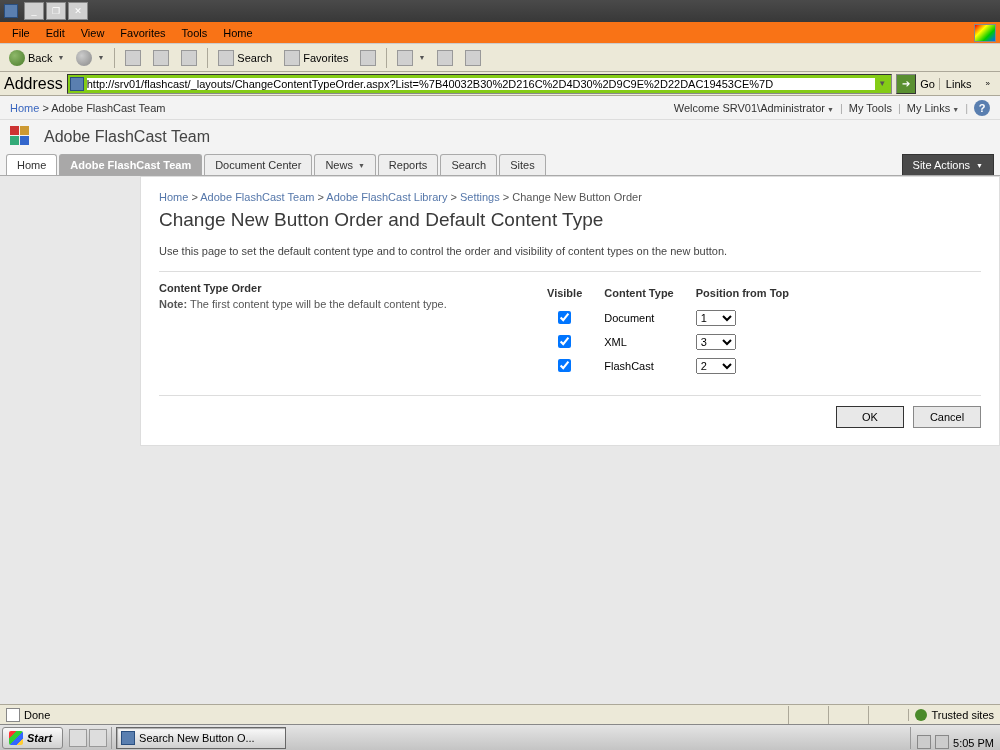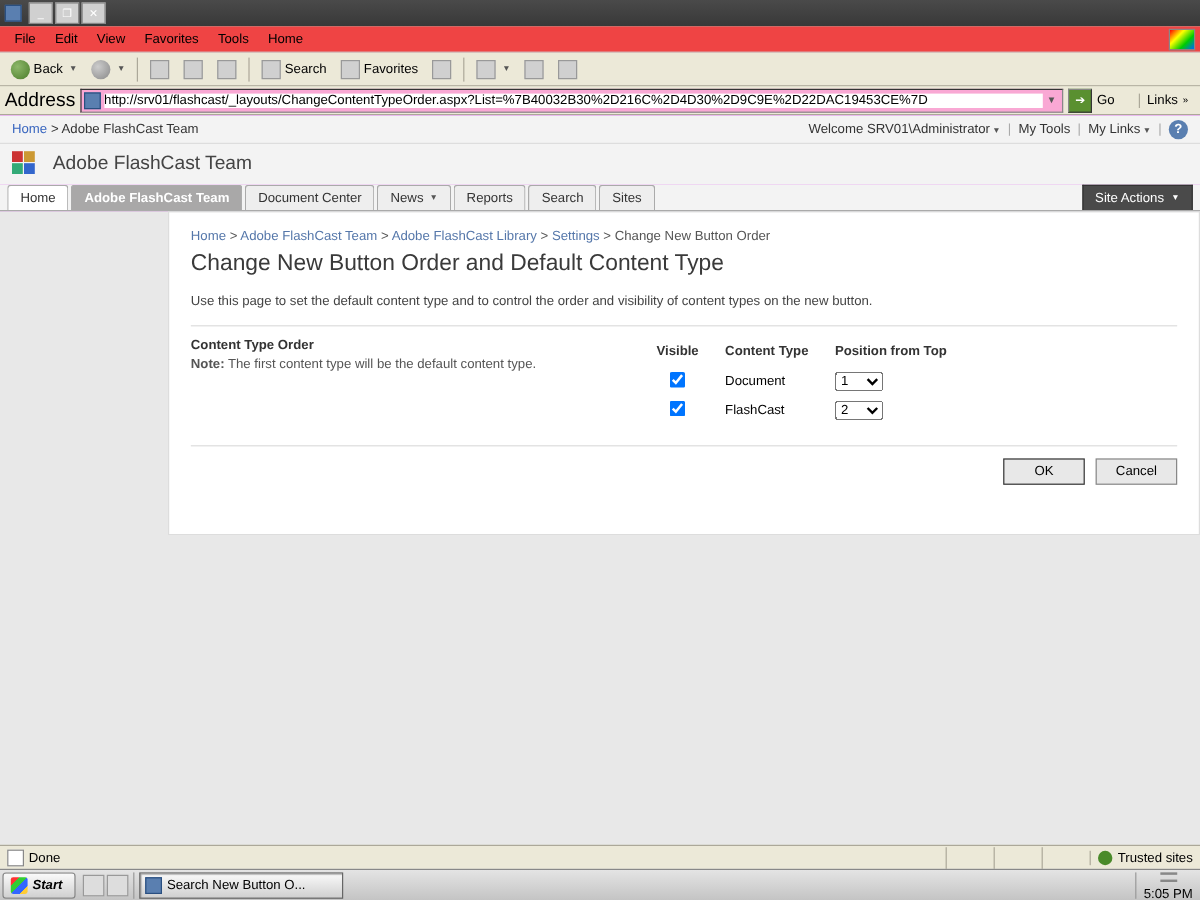--- a/index.html
+++ b/index.html
@@ -6,43 +6,43 @@
 body { font-family: Tahoma, Arial, sans-serif; font-size: 11px; background: #ece9d8; color: #000; width: 1000px; height: 750px; overflow: hidden; position: relative; }
 
 
 .titlebar { background: linear-gradient(#4a4a4a,#383838); height: 22px; display: flex; align-items: center; color: #fff; padding-left: 4px; }
 .titlebar .icon { width: 14px; height: 14px; background: #5a7fb0; border: 1px solid #2a4f80; margin-right: 4px; }
 .titlebar .title { flex: 1; font-size: 11px; }
 .titlebar .win-btns { display: flex; }
 .titlebar .win-btn { width: 20px; height: 18px; margin-left: 2px; background: #d0d0d0; border: 1px solid #888; display:flex; align-items:center; justify-content:center; font-size:9px; font-family: Marlett, Arial; }
 
 
-.menubar { background: #ef4444; height: 22px; display: flex; align-items: center; padding: 0 4px; border-bottom: 1px solid #ccc; }
+.menubar { background: #f97316; height: 22px; display: flex; align-items: center; padding: 0 4px; border-bottom: 1px solid #ccc; }
 .menubar .item { padding: 2px 8px; }
 .menubar .logo { width: 22px; height: 18px; margin-left:auto; background: linear-gradient(135deg,#f00,#ff0,#0c0,#06f); border:1px solid #888;}
 
 
 .toolbar { background: #ece9d8; height: 28px; display: flex; align-items: center; padding: 0 4px; border-bottom: 1px solid #aca899; gap:2px;}
 .tbtn { display:flex; align-items:center; padding:2px 4px; border:1px solid transparent; border-radius:3px; gap:3px;}
 .tbtn .ico{width:16px;height:16px;display:inline-block;}
 .ico-back{background:radial-gradient(circle at 35% 35%, #8eb86a, #4a7c2a);border-radius:50%;}
 .ico-fwd{background:radial-gradient(circle at 35% 35%, #ccc,#888);border-radius:50%;}
 .ico-plain{background:#d0d0d0;border:1px solid #999;}
 .sep{width:1px;height:20px;background:#aca899;margin:0 3px;}
 .drop{font-size:7px;margin-left:2px;color:#555;}
 
 
 .addrbar { background:#ece9d8; height:24px; display:flex; align-items:center; padding:0 4px; border-bottom:1px solid #aca899; gap:4px;}
 .addrbar label{font-size:16px;}
-.addrbar .urlbox{flex:1; display:flex; align-items:center; background:#f9a8d4; border:1px inset #888; height:20px; padding:0 2px;}
+.addrbar .urlbox{flex:1; display:flex; align-items:center; background:#84cc16; border:1px inset #888; height:20px; padding:0 2px;}
 .addrbar .urlbox .favicon{width:14px;height:14px;background:#5a7fb0;border:1px solid #2a4f80;margin-right:3px;}
 .addrbar .urlbox input{flex:1;border:none;outline:none;font-size:11px;}
 .addrbar .urlbox .dd{font-size:8px;color:#555;padding:0 3px;}
 .addrbar .go{width:20px;height:20px;background:#5a9030;border:1px outset #888;display:flex;align-items:center;justify-content:center;color:#fff;font-size:10px;}
-.addrbar .links{padding:0 6px;border-left:1px solid #aca899;display:flex;align-items:center;gap:2px;margin-left:16px;}
+.addrbar .links{padding:0 6px;border-left:1px solid #aca899;display:flex;align-items:center;gap:12px;}
 
 
 .content { background:#d946ef; height: 632px; position:relative; overflow:hidden;}
 
 
 .sp-top { display:flex; align-items:center; background:#f3f3f3; height:24px; padding:0 10px; font-size:11px; color:#333; border-bottom:1px solid #ddd;}
 .sp-top .left a{color:#3966bf;text-decoration:none;}
 .sp-top .right{margin-left:auto; display:flex; align-items:center; gap:6px;}
 .sp-top .right a{color:#333;text-decoration:none;}
 .sp-top .help{width:16px;height:16px;border-radius:50%;background:#5a7fb0;color:#fff;display:flex;align-items:center;justify-content:center;font-weight:bold;}
@@ -91,21 +91,21 @@
 .statusbar .page-ico{width:14px;height:14px;border:1px solid #888;background:#fff;margin-right:4px;}
 
 
 .taskbar{position:absolute;left:0;right:0;bottom:0;height:26px;background:linear-gradient(#e4e4e4,#c4c4c4);border-top:1px solid #888;display:flex;align-items:center;}
 .start{height:22px;margin:0 2px;padding:0 10px 0 6px;background:linear-gradient(#fafafa,#d0d0d0);border:1px solid #888;border-radius:3px;display:flex;align-items:center;gap:4px;font-size:11px;font-style:italic;font-weight:bold;}
 .start .flag{width:14px;height:14px;background:linear-gradient(135deg,#f33 0 25%,#3c3 25% 50%,#36f 50% 75%,#fc3 75%);border-radius:2px;}
 .ql{display:flex;gap:2px;padding:0 4px;border-right:1px solid #999;height:22px;align-items:center;}
 .ql .q{width:18px;height:18px;background:#ddd;border:1px solid #999;}
 .task{height:22px;margin-left:4px;padding:0 10px 0 4px;background:linear-gradient(#fafafa,#d0d0d0);border:1px solid #666;display:flex;align-items:center;gap:4px;font-size:11px;min-width:170px;box-shadow:inset 1px 1px 1px #aaa;}
 .task .ico{width:14px;height:14px;background:#5a7fb0;border:1px solid #2a4f80;}
-.tray{margin-left:auto;height:22px;border-left:1px solid #999;display:flex;align-items:center;gap:4px;padding:0 6px;font-size:11px;flex-direction:column;}
+.tray{margin-left:auto;height:22px;border-left:1px solid #999;display:flex;align-items:flex-end;gap:4px;padding:0 6px;font-size:11px;}
 .tray .ti{width:14px;height:14px;background:#ccc;border:1px solid #888;}
 </style>
 </head>
 <body>
 
 <div class="titlebar">
   <span class="icon"></span>
   <div class="win-btns">
     <div class="win-btn">_</div>
     <div class="win-btn">❐</div>
@@ -250,20 +250,25 @@
             </tr>
               </thead>
             <tbody id="ct-rows">
                 <tr>
                   <td style="text-align: center;"><input type="checkbox" checked="" style=""></td>
                   <td>Document</td>
                   <td><select><option>1</option><option>2</option><option>3</option></select></td>
                 </tr>
                 <tr>
                   <td style="text-align: center;"><input type="checkbox" checked="" style=""></td>
+                  <td>XML</td>
+                  <td><select><option>1</option><option>2</option><option selected="">3</option></select></td>
+                </tr>
+                <tr>
+                  <td style="text-align: center;"><input type="checkbox" checked="" style=""></td>
                   <td>FlashCast</td>
                   <td><select><option>1</option><option selected="">2</option><option>3</option></select></td>
                 </tr>
               </tbody>
           </table>
         </div>
       </div>
 
       <div class="btns">
         <button class="primary">OK</button>

